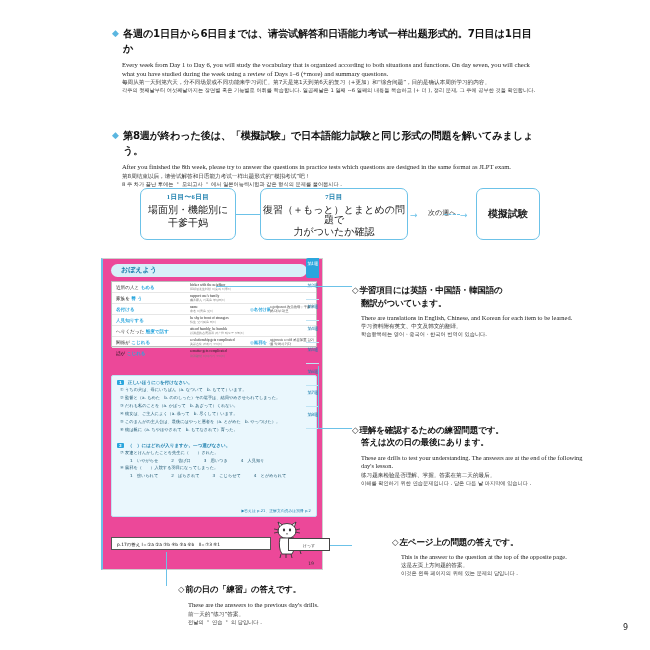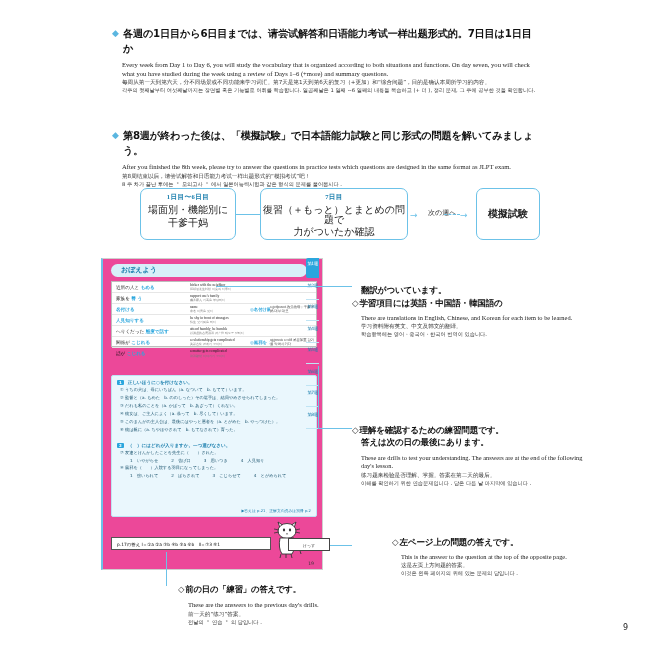--- a/index.html
+++ b/index.html
@@ -352,24 +352,24 @@
 
   <div class="callout-line" style="left:216px; top:286px; width:136px;"></div>
   <div class="callout-line" style="left:316px; top:286px; width:1px; height:0;"></div>
   <div class="callout-line" style="left:318px; top:428px; width:34px;"></div>
   <div class="callout-line" style="left:318px; top:366px; width:1px; height:63px;"></div>
   <div class="callout-line" style="left:330px; top:545px; width:22px;"></div>
   <div class="callout-line" style="left:330px; top:545px; width:1px; height:0;"></div>
   <div class="vleader" style="left:166px; top:552px; height:34px;"></div>
 
   <div class="anno" id="anno1">
-    <div class="anno-head" style="padding-left:9px;">翻訳がついています。</div>
     <div class="anno-head">
       <span class="dm">◇</span><span>学習項目には英語・中国語・韓国語の</span>
     </div>
+    <div class="anno-head" style="padding-left:9px;">翻訳がついています。</div>
     <div class="en-body">There are translations in English, Chinese, and Korean for each item to be learned.</div>
     <div class="cn-body">学习资料附有英文、中文及韩文的翻译。</div>
     <div class="kr-body">학습항목에는 영어・중국어・한국어 번역이 있습니다.</div>
   </div>
 
   <div class="anno" id="anno2">
     <div class="anno-head">
       <span class="dm">◇</span><span>理解を確認するための練習問題です。</span>
     </div>
     <div class="anno-head" style="padding-left:9px;font-family:Liberation Mono, monospace;">答えは次の日の最後にあります。</div>

